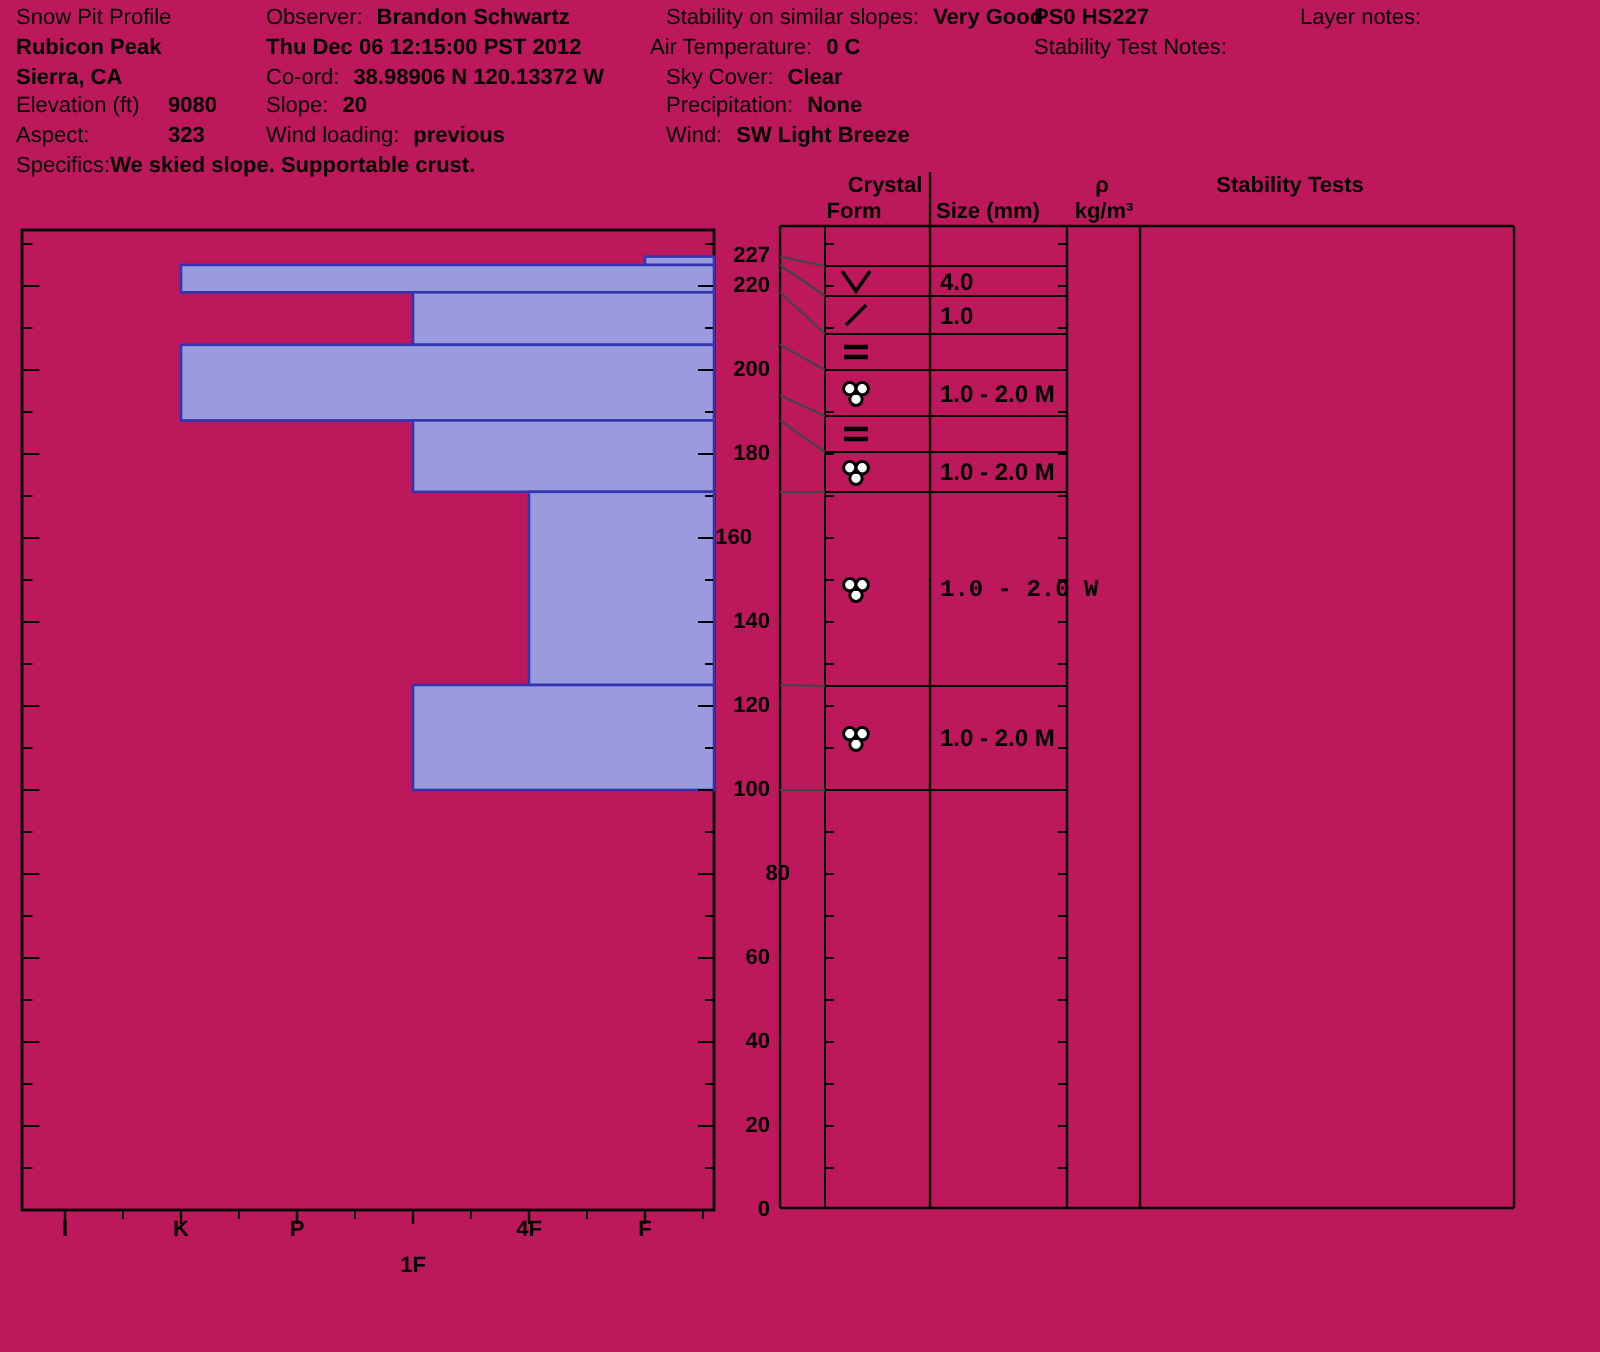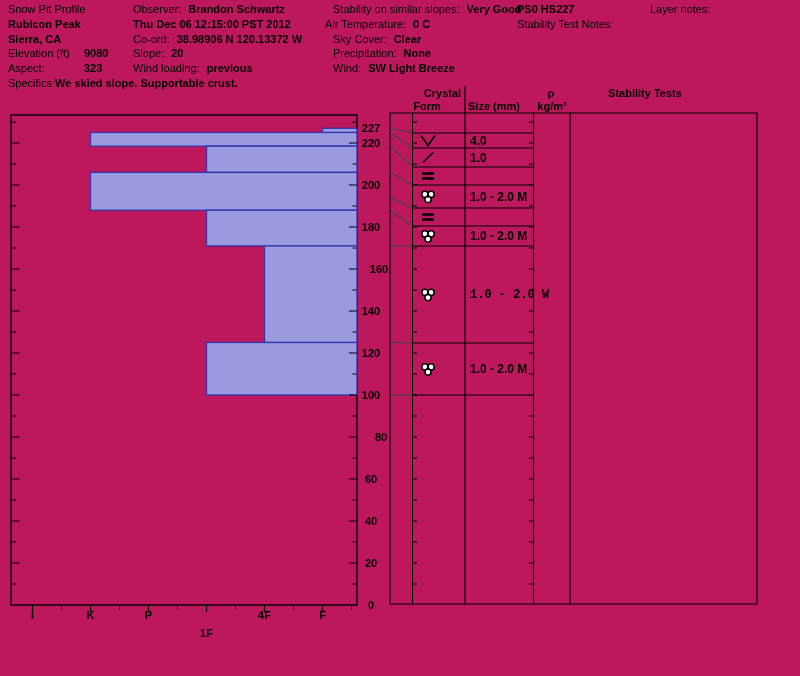--- a/index.html
+++ b/index.html
@@ -6,21 +6,21 @@
   #root{position:relative;width:800px;height:676px;background:#be185d;overflow:hidden;
         font-family:"Liberation Sans","DejaVu Sans",sans-serif;font-size:11px;color:#000;}
   .hline{position:absolute;white-space:nowrap;line-height:13px;}
   .lab{font-weight:normal;}
   .val{font-weight:bold;}
   .gap{display:inline-block;width:7px;}
   .wgap{display:inline-block;width:14px;}
   .colhead{position:absolute;font-weight:bold;white-space:nowrap;}
   .center{text-align:center;}
   #pitsvg{position:absolute;left:0;top:0;}
-  .dlabel{position:absolute;width:28px;text-align:center;font-weight:bold;font-size:11px;line-height:13px;}
+  .dlabel{position:absolute;width:28px;text-align:right;font-weight:bold;font-size:11px;line-height:13px;}
   .hlabel{position:absolute;width:30px;text-align:center;font-weight:bold;font-size:11px;line-height:13px;}
   .sizetext{position:absolute;font-weight:bold;font-size:12px;line-height:12px;white-space:nowrap;}
   #notes-line{position:absolute;left:8px;top:612px;font-weight:bold;font-size:11.5px;white-space:nowrap;}
 </style>
 </head>
 <body>
 
 <div id="root">
 
   <div>
@@ -232,21 +232,21 @@
         <circle cx="8" cy="9.1" r="3.1" fill="#fff" stroke="#000" stroke-width="1.5"></circle>
         <circle cx="8" cy="5.6" r="1.4" fill="#000" stroke="none"></circle>
       </g>
     </svg>
 
   <div id="depth-labels">
       <div class="dlabel" style="left: 357px; top: 121.8px;">227</div>
       <div class="dlabel" style="left: 357px; top: 136.5px;">220</div>
       <div class="dlabel" style="left: 357px; top: 178.5px;">200</div>
       <div class="dlabel" style="left: 357px; top: 220.5px;">180</div>
-      <div class="dlabel" style="left: 357px; top: 262.5px; padding-left: 8px;">160</div>
+      <div class="dlabel" style="left: 340px; top: 262.5px; padding-left: 8px;">160</div>
       <div class="dlabel" style="left: 357px; top: 304.5px;">140</div>
       <div class="dlabel" style="left: 357px; top: 346.5px;">120</div>
       <div class="dlabel" style="left: 357px; top: 388.5px;">100</div>
       <div class="dlabel" style="left: 357px; top: 430.5px; padding-left: 10px;">80</div>
       <div class="dlabel" style="left: 357px; top: 472.5px;">60</div>
       <div class="dlabel" style="left: 357px; top: 514.5px;">40</div>
       <div class="dlabel" style="left: 357px; top: 556.5px;">20</div>
       <div class="dlabel" style="left: 357px; top: 598.5px;">0</div>
     </div>
   <div id="hardness-labels">

